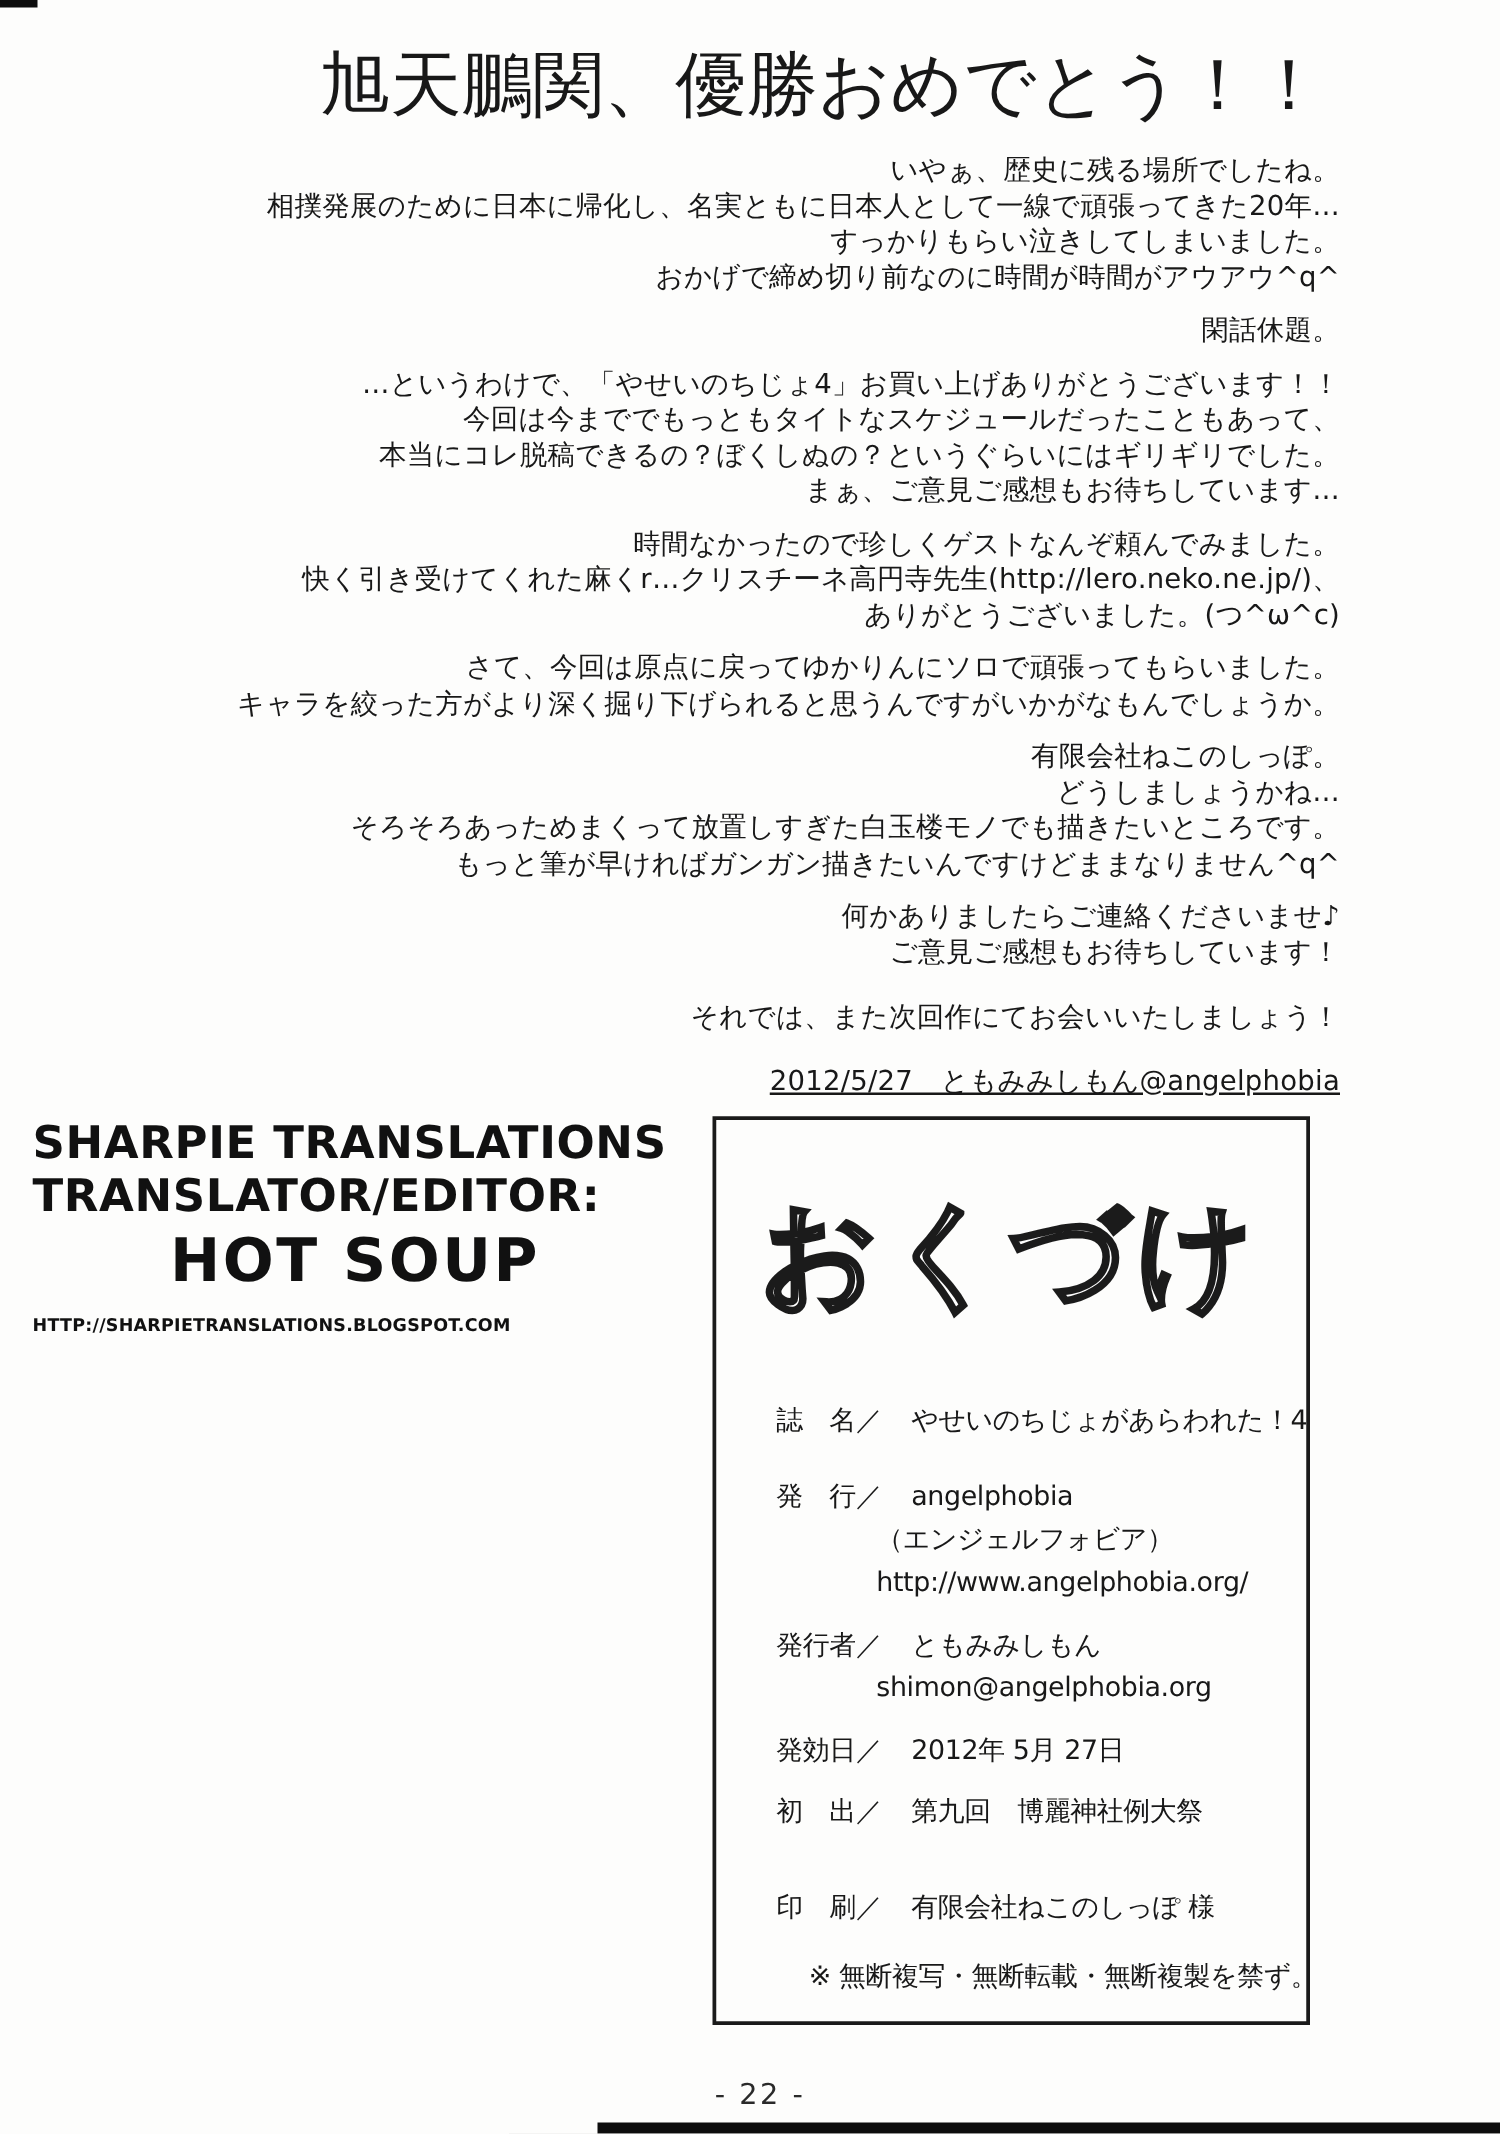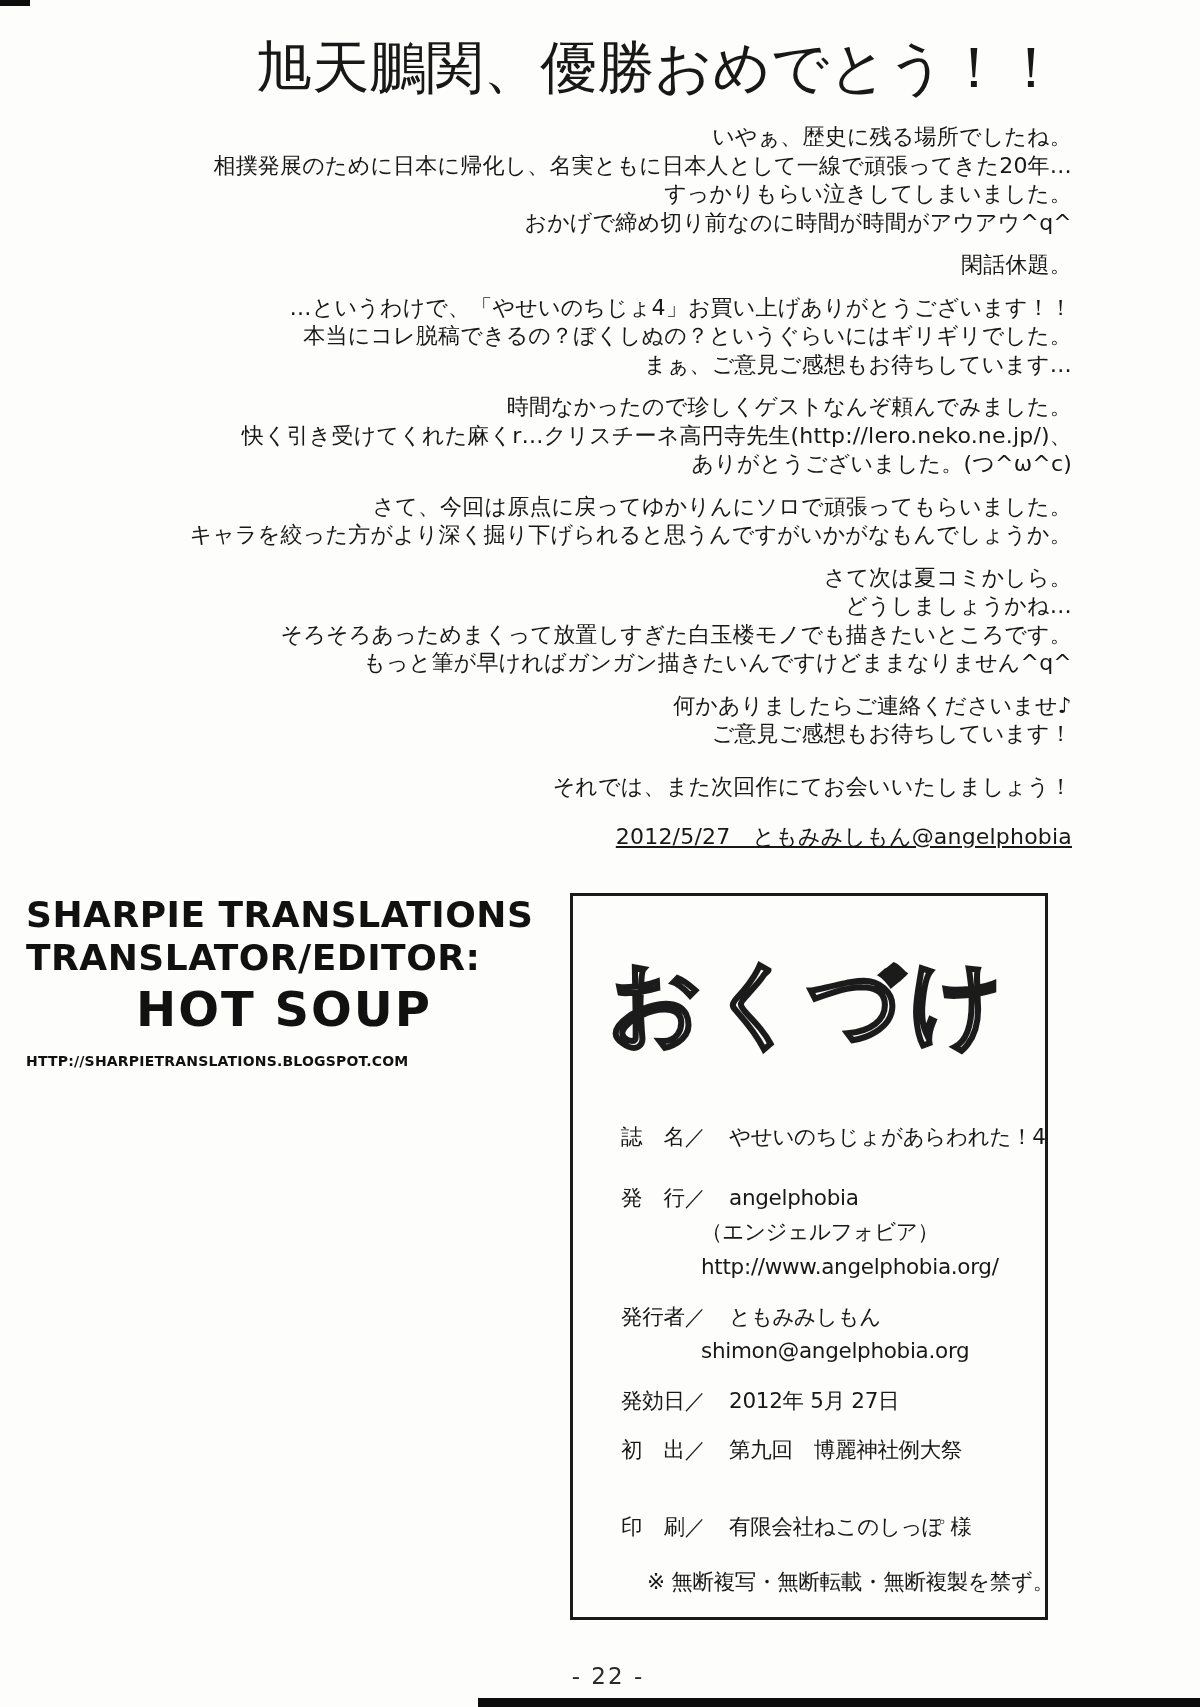--- a/index.html
+++ b/index.html
@@ -70,34 +70,35 @@
       <div class="line">いやぁ、歴史に残る場所でしたね。</div>
       <div class="line">相撲発展のために日本に帰化し、名実ともに日本人として一線で頑張ってきた20年…</div>
       <div class="line">すっかりもらい泣きしてしまいました。</div>
       <div class="line">おかげで締め切り前なのに時間が時間がアウアウ^q^</div>
     </div>
     <div class="para">
       <div class="line">閑話休題。</div>
     </div>
     <div class="para">
       <div class="line">…というわけで、「やせいのちじょ4」お買い上げありがとうございます！！</div>
+      <div class="line">今回は今まででもっともタイトなスケジュールだったこともあって、</div>
       <div class="line">本当にコレ脱稿できるの？ぼくしぬの？というぐらいにはギリギリでした。</div>
       <div class="line">まぁ、ご意見ご感想もお待ちしています…</div>
     </div>
     <div class="para">
       <div class="line">時間なかったので珍しくゲストなんぞ頼んでみました。</div>
       <div class="line">快く引き受けてくれた麻くr…クリスチーネ高円寺先生(http://lero.neko.ne.jp/)、</div>
       <div class="line">ありがとうございました。(つ^ω^c)</div>
     </div>
     <div class="para">
       <div class="line">さて、今回は原点に戻ってゆかりんにソロで頑張ってもらいました。</div>
       <div class="line">キャラを絞った方がより深く掘り下げられると思うんですがいかがなもんでしょうか。</div>
     </div>
     <div class="para">
-      <div class="line">さて次は夏コミかしら。</div>
+      <div class="line">有限会社ねこのしっぽ。</div>
       <div class="line">どうしましょうかね…</div>
       <div class="line">そろそろあっためまくって放置しすぎた白玉楼モノでも描きたいところです。</div>
       <div class="line">もっと筆が早ければガンガン描きたいんですけどままなりません^q^</div>
     </div>
     <div class="para">
       <div class="line">何かありましたらご連絡くださいませ♪</div>
       <div class="line">ご意見ご感想もお待ちしています！</div>
     </div>
     <div class="para para-farewell">
       <div class="line">それでは、また次回作にてお会いいたしましょう！</div>

